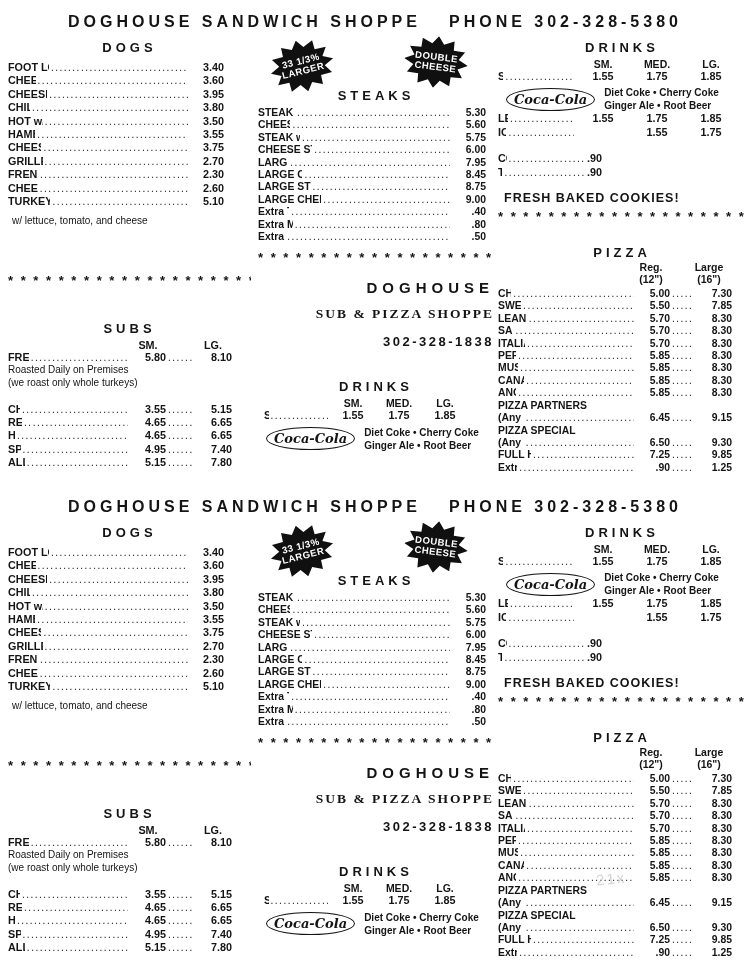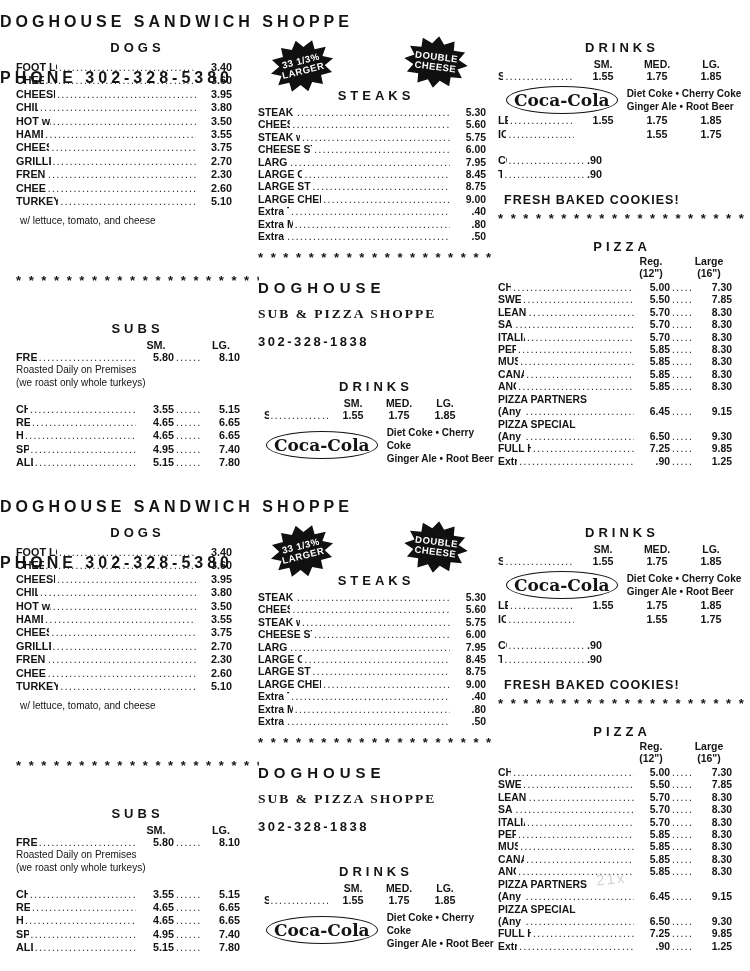--- a/index.html
+++ b/index.html
@@ -1,24 +1,24 @@
 <!DOCTYPE html>
 <html><head>
 <meta charset="utf-8">
 <style>
   * { margin:0; padding:0; box-sizing:border-box; }
   html,body { width:750px; height:971px; overflow:hidden; }
   body { background:#ffffff; color:#141414; font-family:"Liberation Sans", sans-serif; font-weight:bold; position:relative; }
   #page { position:relative; width:750px; height:971px; }
   .menu-half { position:relative; height:485px; overflow:hidden; z-index:1; }
 
-  .half-header { position:absolute; top:13px; left:0; width:100%; display:flex; justify-content:center; gap:38px; font-size:16px; letter-spacing:4px; white-space:nowrap;flex-direction:column; }
+  .half-header { position:absolute; top:13px; left:0; width:100%; display:flex; justify-content:center; gap:28px; font-size:16px; letter-spacing:4px; white-space:nowrap; }
 
   .col { position:absolute; }
-  .col-left  { left:16px;   top:40px; width:243px; }
+  .col-left  { left:8px;   top:40px; width:243px; }
   .col-mid   { left:258px; top:36px; width:236px; }
   .col-right { left:498px; top:40px; width:248px; }
 
   .sec-title { text-align:center; font-size:13px; letter-spacing:4px; font-weight:bold; }
 
   .mrow { display:flex; align-items:baseline; white-space:nowrap; font-size:10.8px; line-height:13.4px; }
   .sm-row { font-size:10.4px; line-height:12.4px; }
   .lbl { flex:0 1 auto; overflow:hidden; }
   .leader { flex:1 1 auto; min-width:3px; overflow:hidden; margin:0 2px; }
   .leader::after { content:"............................................................................................"; font-weight:normal; font-size:10px; letter-spacing:1.5px; }
@@ -45,39 +45,39 @@
 
   
   .badges { position:relative; height:52px; }
   .badge { position:absolute; width:64px; height:52px; background:#101010; color:#fff;
            display:flex; flex-direction:column; align-items:center; justify-content:center;
            text-align:center; font-size:9.5px; line-height:10.5px; letter-spacing:0.5px;
            clip-path:polygon(100% 50%,84.8% 59.3%,93.3% 75%,75.5% 75.5%,75% 93.3%,59.3% 84.8%,50% 100%,40.7% 84.8%,25% 93.3%,24.5% 75.5%,6.7% 75%,15.2% 59.3%,0% 50%,15.2% 40.7%,6.7% 25%,24.5% 24.5%,25% 6.7%,40.7% 15.2%,50% 0%,59.3% 15.2%,75% 6.7%,75.5% 24.5%,93.3% 25%,84.8% 40.7%); }
   .badge-1 { left:12px; top:4px; transform:rotate(-14deg); }
   .badge-2 { left:146px; top:0; transform:rotate(7deg); }
   .steaks-list { width:228px; margin-top:4px; }
-  .promo { text-align:left; margin-top:14px; }
+  .promo { text-align:right; margin-top:14px; }
   .promo-1 { font-size:15px; letter-spacing:5px; }
   .promo-2 { font-size:13.5px; letter-spacing:2px; margin-top:10px;font-family:Liberation Serif, serif; }
   .promo-3 { font-size:13px; letter-spacing:2.5px; margin-top:12px; }
   .drinks-mid { margin-top:30px; }
   .drinks-hdr { display:flex; font-size:10.5px; margin-top:3px; }
   .w-mid { width:204px; margin-left:6px; }
   .dcell-m { flex:0 0 46px; text-align:center; }
 
   .coke-row { display:flex; align-items:center; gap:9px; margin-top:3px; padding-left:8px; }
-  .coke-logo { font-family:"DejaVu Serif", serif; font-size:17px; border:1.5px solid #141414; border-radius:50%; padding:3px 7px; white-space:nowrap; }
+  .coke-logo { font-family:"DejaVu Serif", serif; font-style:italic; font-size:13px; border:1.5px solid #141414; border-radius:50%; padding:3px 7px; white-space:nowrap; }
   .coke-lines .cl { display:block; font-size:10px; line-height:13px; }
 
   
   .drinks-right-hdr, .dr-table { width:240px; }
   .dcell { flex:0 0 54px; text-align:center; }
   .extras { width:104px; margin-top:13px; }
   .cookies { font-size:12.5px; letter-spacing:1px; margin-top:12px; padding-left:6px; white-space:nowrap; }
-  .pizza-block { margin-top:13px; }
+  .pizza-block { margin-top:21px; }
   .pizza-hdr { display:flex; width:240px; margin-top:2px; }
   .phcell { flex:0 0 58px; display:flex; flex-direction:column; text-align:center; font-size:10.5px; line-height:11.5px; }
   .pizza-list { width:234px; margin-top:3px; }
 
   .watermark { position:absolute; left:596px; top:870px; z-index:2; color:#b9b9b9; opacity:.6;
                font-size:15px; font-weight:normal; letter-spacing:2px; transform:rotate(-6deg); }
 </style>
 </head>
 <body>
 

